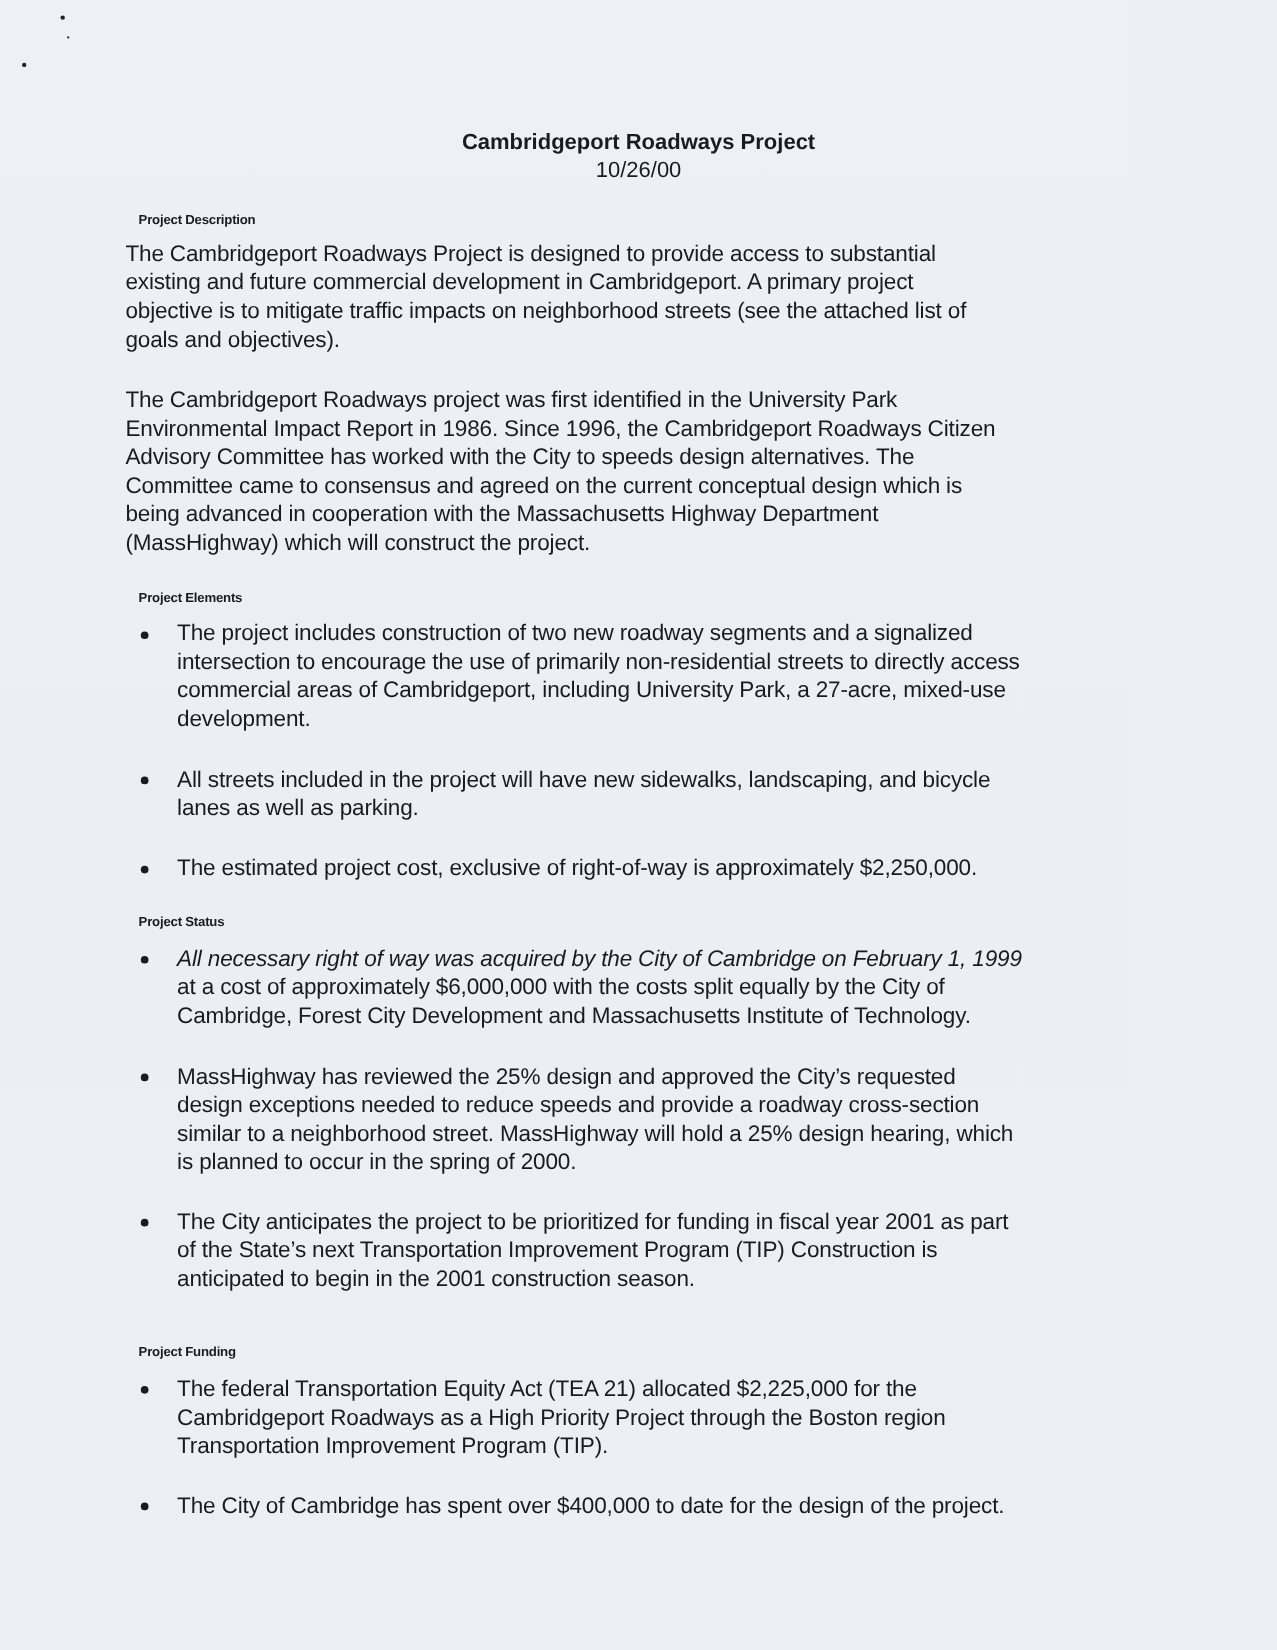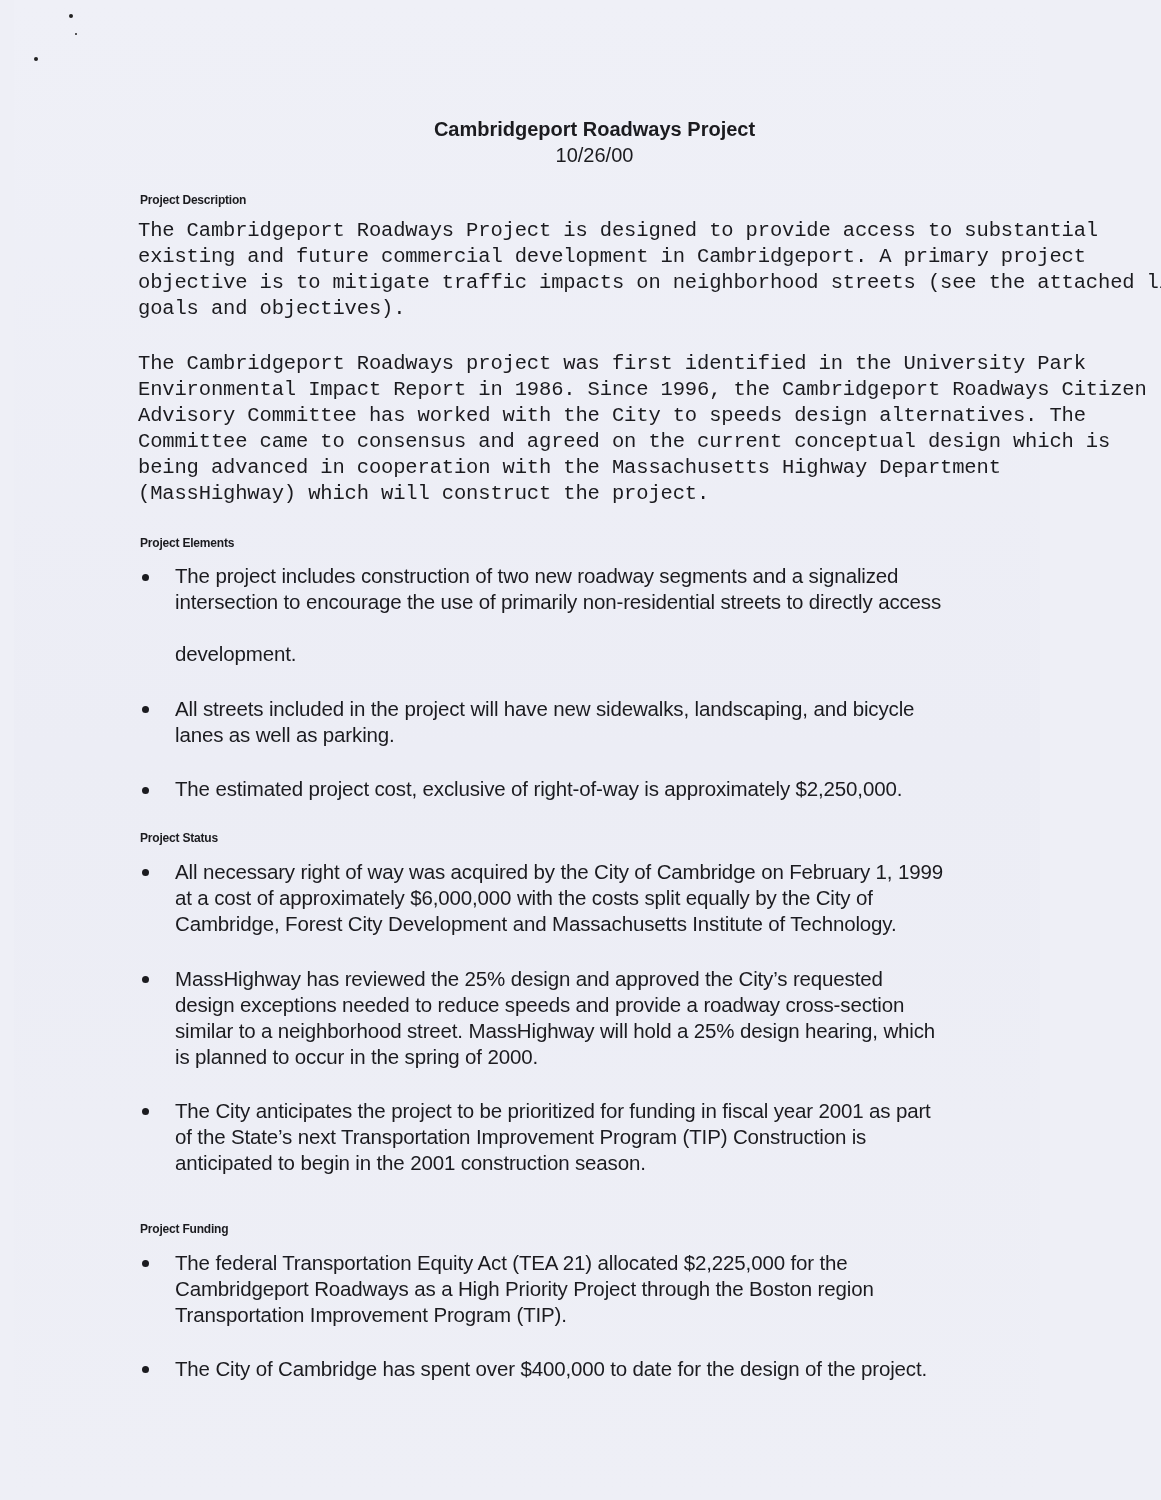--- a/index.html
+++ b/index.html
@@ -5,39 +5,38 @@
   html, body { margin: 0; padding: 0; }
   body {
     width: 1161px; height: 1500px; position: relative; overflow: hidden;
     background: #eeeff6;
     font-family: "Liberation Sans", sans-serif;
     color: #1b1b1f;
   }
   .page {
     position: absolute; left: 0; top: 0; width: 1026px; height: 1500px;
     background: linear-gradient(180deg, #eff0f7 0%, #ecedf5 50%, #eeeff6 100%);
-    margin-left: 14px;
   }
   .title {
     position: absolute; left: 0; width: 1161px; text-align: center;
     font-weight: bold; font-size: 20px; top: 118px;
   }
   .date {
     position: absolute; left: 0; width: 1161px; text-align: center;
     font-size: 20px; top: 144px;
   }
   .heading {
     position: absolute; left: 126px; font-weight: bold; font-size: 12px;
     letter-spacing: -0.2px;
   }
   .line {
     position: absolute; font-size: 20.5px; white-space: nowrap;
     letter-spacing: -0.15px; line-height: 24px;
   }
-  .p { left: 124px; font-family: Liberation Mono, monospace; }
+  .p { left: 114px; }
   .b { left: 161px; }
   .bullet {
     position: absolute; left: 128px; width: 7px; height: 7px;
     border-radius: 50%; background: #1b1b1f;
   }
   .mark {
     position: absolute; background: #222; border-radius: 2px;
   }
 </style>
 </head>
@@ -62,32 +61,33 @@
   <div class="line p" style="top:378px;">Environmental Impact Report in 1986.  Since 1996, the Cambridgeport Roadways Citizen</div>
   <div class="line p" style="top:404px;">Advisory Committee has worked with the City to speeds design alternatives.  The</div>
   <div class="line p" style="top:430px;">Committee came to consensus and agreed on the current conceptual design which is</div>
   <div class="line p" style="top:456px;">being advanced in cooperation with the Massachusetts Highway Department</div>
   <div class="line p" style="top:482px;">(MassHighway) which will construct the project.</div>
 
   <div class="heading" style="top:536px;">Project Elements</div>
   <div class="bullet" style="top:574px;"></div>
   <div class="line b" style="top:564px;">The project includes construction of two new roadway segments and a signalized</div>
   <div class="line b" style="top:590px;">intersection to encourage the use of primarily non-residential streets to directly access</div>
+  <div class="line b" style="top:616px;">commercial areas of Cambridgeport, including University Park, a 27-acre, mixed-use</div>
   <div class="line b" style="top:642px;">development.</div>
 
   <div class="bullet" style="top:706px;"></div>
   <div class="line b" style="top:697px;">All streets included in the project will have new sidewalks, landscaping, and bicycle</div>
   <div class="line b" style="top:723px;">lanes as well as parking.</div>
 
   <div class="bullet" style="top:787px;"></div>
   <div class="line b" style="top:777px;">The estimated project cost, exclusive of right-of-way is approximately $2,250,000.</div>
 
   <div class="heading" style="top:831px;">Project Status</div>
   <div class="bullet" style="top:869px;"></div>
-  <div class="line b" style="top:860px;">All necessary right of way was acquired by the City of Cambridge on February 1, 1999</div>
+  <div class="line b" style="top:860px;font-style:italic;">All necessary right of way was acquired by the City of Cambridge on February 1, 1999</div>
   <div class="line b" style="top:886px;text-align:right;">at a cost of approximately $6,000,000 with the costs split equally by the City of</div>
   <div class="line b" style="top:912px;">Cambridge, Forest City Development and Massachusetts Institute of Technology.</div>
 
   <div class="bullet" style="top:976px;"></div>
   <div class="line b" style="top:967px;">MassHighway has reviewed the 25% design and approved the City’s requested</div>
   <div class="line b" style="top:993px;">design exceptions needed to reduce speeds and provide a roadway cross-section</div>
   <div class="line b" style="top:1019px;">similar to a neighborhood street.  MassHighway will hold a 25% design hearing, which</div>
   <div class="line b" style="top:1045px;">is planned to  occur in the spring of 2000.</div>
 
   <div class="bullet" style="top:1108px;"></div>

